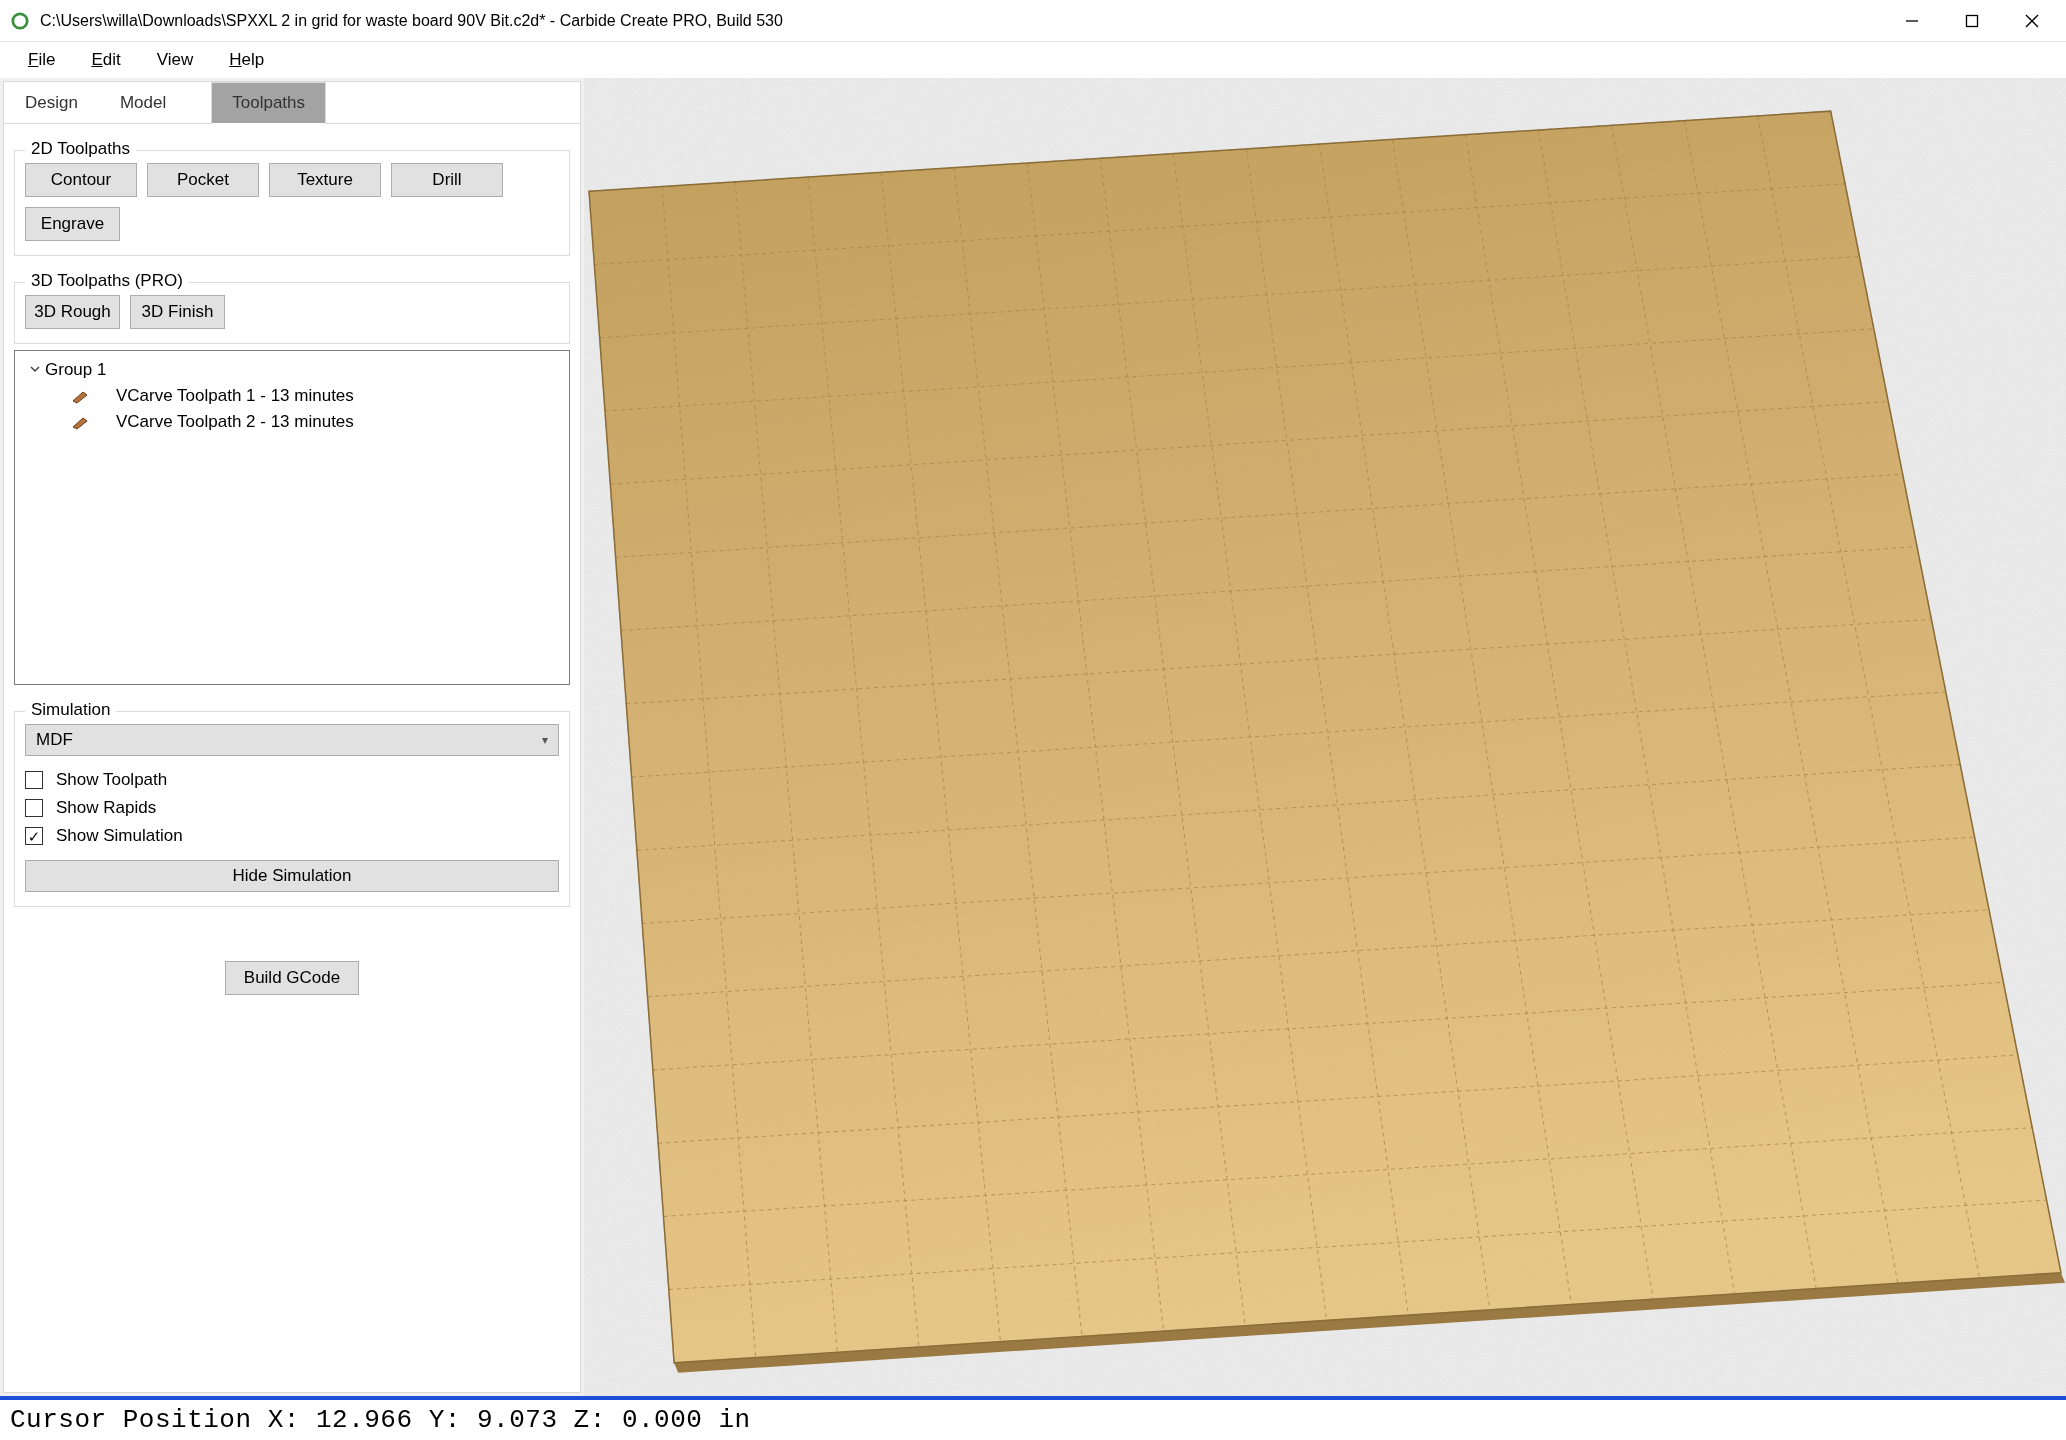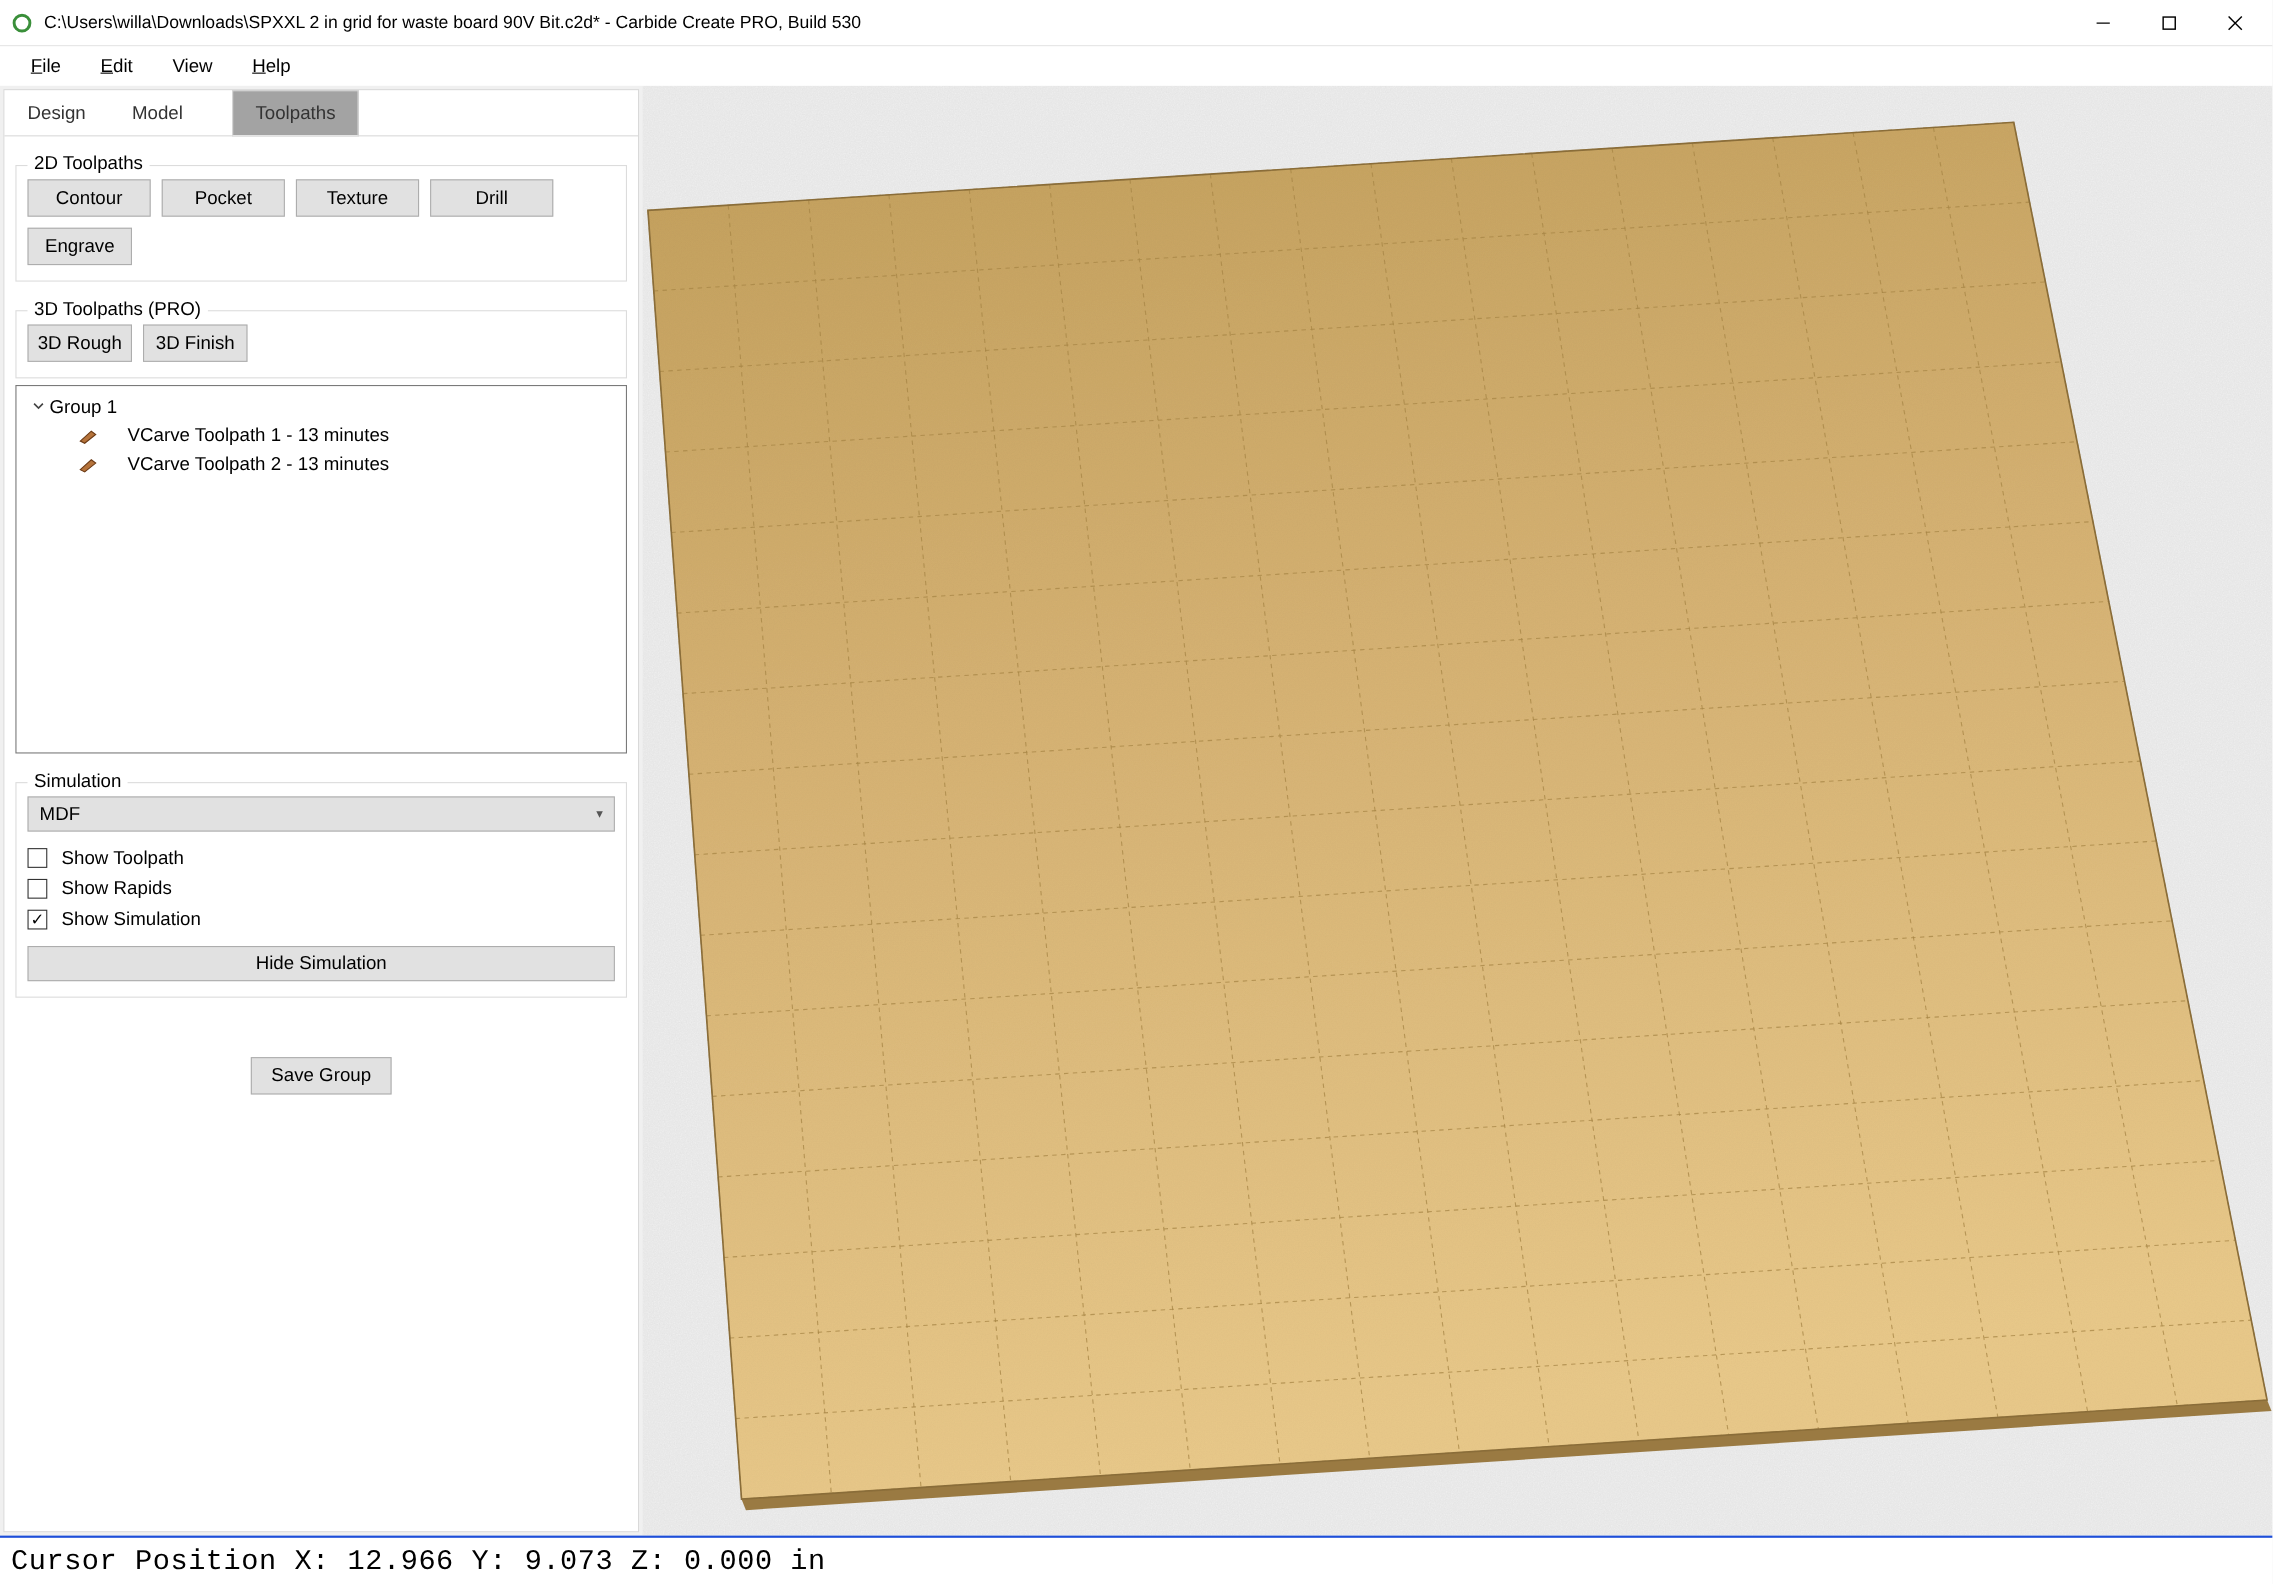--- a/index.html
+++ b/index.html
@@ -206,21 +206,21 @@
   }
   .save-btn {
     background: #e1e1e1;
     border: 1px solid #adadad;
     padding: 6px 18px;
   }
 
   
   .statusbar {
     height: 44px;
-    border-top: 2px solid #1d4ed8;
+    border-top: 4px solid #1d4ed8;
     display: flex;
     align-items: center;
     padding-left: 10px;
     font-family: "Consolas", "Courier New", monospace;
     font-size: 26px;
     letter-spacing: 0.5px;
     background: #fff;
   }
 </style>
 </head>
@@ -333,21 +333,21 @@
         <span>Show Rapids</span>
       </div>
       <div class="chk-row">
         <span class="chk checked"></span>
         <span>Show Simulation</span>
       </div>
       <div class="wide-btn">Hide Simulation</div>
     </div>
 
     <div class="save-btn-wrap">
-      <div class="save-btn">Save Group</div>
+      <div class="save-btn">Build GCode</div>
     </div>
   </div>
 
   <div class="canvas-wrap">
     <svg id="board-svg" width="100%" height="100%" viewBox="0 0 1480 1260" preserveAspectRatio="xMidYMid meet" style="position:absolute;inset:0;">
       <defs>
         <linearGradient id="mdf" x1="0" y1="0" x2="0.2" y2="1">
           <stop offset="0" stop-color="#c3a05c"></stop>
           <stop offset="0.45" stop-color="#d6b273"></stop>
           <stop offset="1" stop-color="#e9c98a"></stop>

